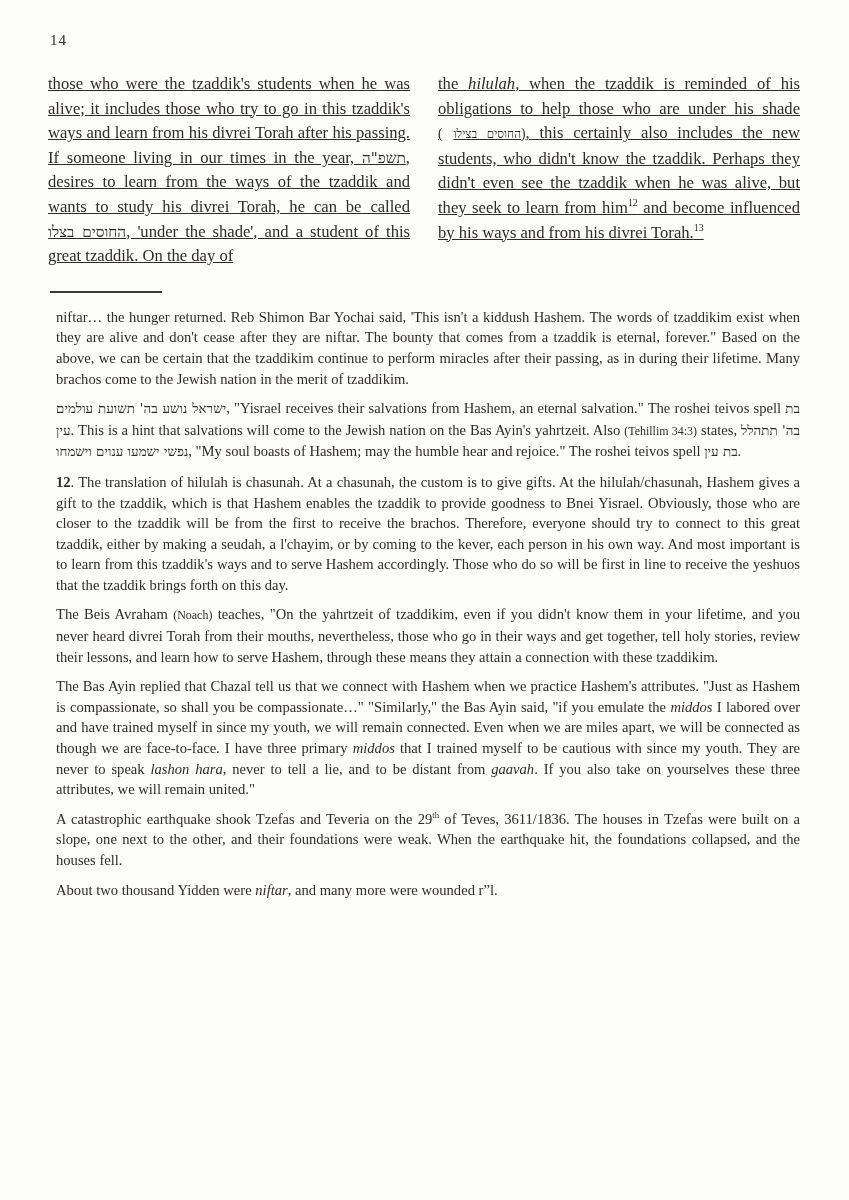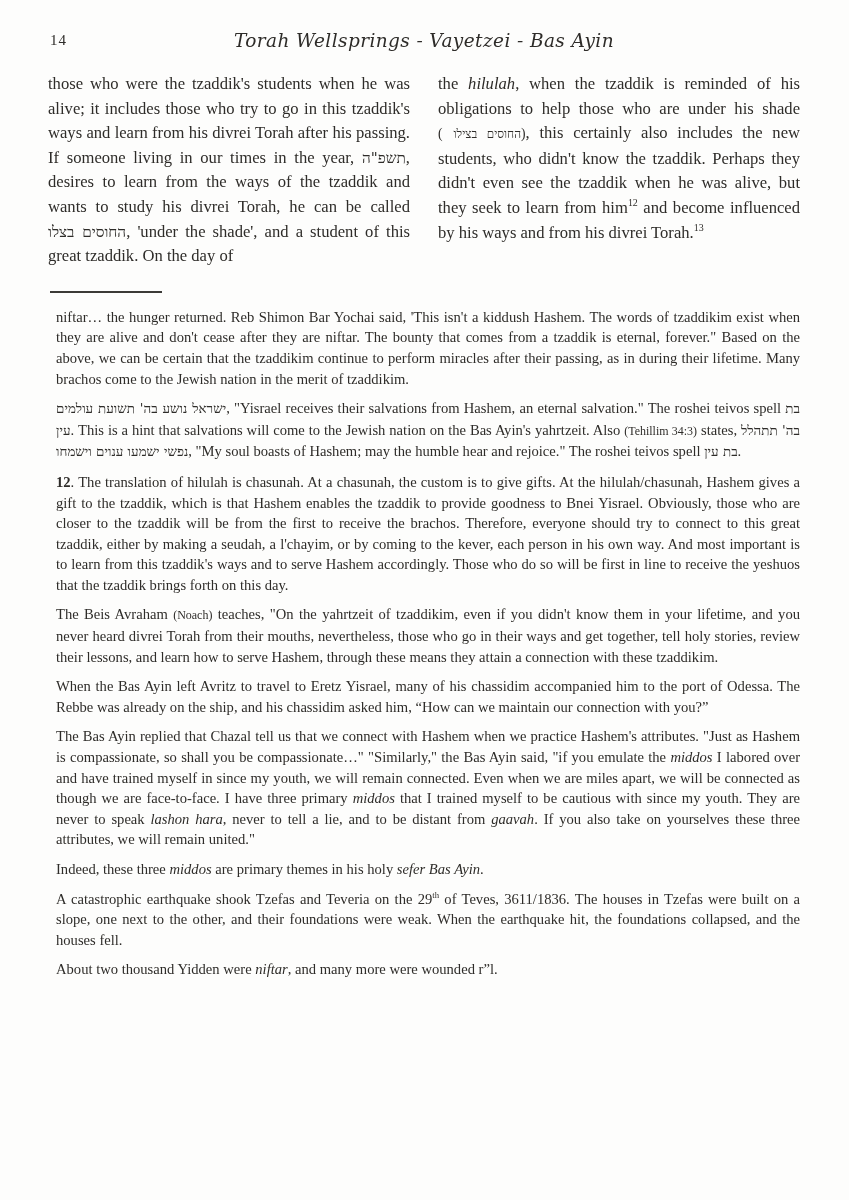--- a/index.html
+++ b/index.html
@@ -29,20 +29,21 @@
   .header-title{
     text-align:center;
     font-family:"DejaVu Serif", serif;
     font-style:italic;
     font-size:18.5px;
     letter-spacing:0.4px;
   }
   .columns{
     display:flex;
     gap:28px;
+    text-decoration:underline;
   }
   .col{
     flex:1 1 0;
     font-size:16.6px;
     line-height:24.6px;
     text-align:justify;
   }
   .fn-divider{
     width:112px;height:2px;
     background:#3c3a37;
@@ -66,35 +67,32 @@
   .run-heSmall{font-family:"DejaVu Serif", serif;font-size:0.72em;margin-left:11px;}
   sup.run-sup{font-size:0.6em;line-height:0;vertical-align:super;}
 </style>
 </head>
 <body>
 
 <div class="page">
 
   <div class="header">
     <span class="page-number">14</span>
-    <div class="header-title">Torah Wellsprings - Vayetzei - Bas Ayin</div>
   </div>
 
   <div class="columns">
     <div class="col"><span>those who were the tzaddik's students when he was alive; it includes those who try to go in this tzaddik's ways and learn from his divrei Torah after his passing. If someone living in our times in the year, </span><span class="run-he">תשפ"ה</span><span>, desires to learn from the ways of the tzaddik and wants to study his divrei Torah, he can be called </span><span class="run-he">החוסים בצלו</span><span>, 'under the shade', and a student of this great tzaddik. On the day of</span></div>
     <div class="col"><span>the </span><span class="run-i">hilulah</span><span>, when the tzaddik is reminded of his obligations to help those who are under his shade </span><span class="run-small">(</span><span class="run-heSmall">החוסים בצילו</span><span class="run-small">)</span><span>, this certainly also includes the new students, who didn't know the tzaddik. Perhaps they didn't even see the tzaddik when he was alive, but they seek to learn from him</span><sup class="run-sup">12</sup><span> and become influenced by his ways and from his divrei Torah.</span><sup class="run-sup">13</sup></div>
   </div>
 
   <div class="fn-divider"></div>
 
   <div class="footnotes">
       <p class="fn-para"><span>niftar… the hunger returned. Reb Shimon Bar Yochai said, 'This isn't a kiddush Hashem. The words of tzaddikim exist when they are alive and don't cease after they are niftar. The bounty that comes from a tzaddik is eternal, forever." Based on the above, we can be certain that the tzaddikim continue to perform miracles after their passing, as in during their lifetime. Many brachos come to the Jewish nation in the merit of tzaddikim.</span></p>
       <p class="fn-para"><span class="run-he">ישראל נושע בה' תשועת עולמים</span><span>, "Yisrael receives their salvations from Hashem, an eternal salvation." The roshei teivos spell </span><span class="run-he">בת עין</span><span>. This is a hint that salvations will come to the Jewish nation on the Bas Ayin's yahrtzeit. Also </span><span class="run-small">(Tehillim 34:3)</span><span> states, </span><span class="run-he">בה' תתהלל נפשי ישמעו ענוים וישמחו</span><span>, "My soul boasts of Hashem; may the humble hear and rejoice." The roshei teivos spell </span><span class="run-he">בת עין</span><span>.</span></p>
       <p class="fn-para"><span class="run-b">12</span><span>. The translation of hilulah is chasunah. At a chasunah, the custom is to give gifts. At the hilulah/chasunah, Hashem gives a gift to the tzaddik, which is that Hashem enables the tzaddik to provide goodness to Bnei Yisrael. Obviously, those who are closer to the tzaddik will be from the first to receive the brachos. Therefore, everyone should try to connect to this great tzaddik, either by making a seudah, a l'chayim, or by coming to the kever, each person in his own way. And most important is to learn from this tzaddik's ways and to serve Hashem accordingly. Those who do so will be first in line to receive the yeshuos that the tzaddik brings forth on this day.</span></p>
       <p class="fn-para"><span>The Beis Avraham </span><span class="run-small">(Noach)</span><span> teaches, "On the yahrtzeit of tzaddikim, even if you didn't know them in your lifetime, and you never heard divrei Torah from their mouths, nevertheless, those who go in their ways and get together, tell holy stories, review their lessons, and learn how to serve Hashem, through these means they attain a connection with these tzaddikim.</span></p>
-      <p class="fn-para"><span>When the Bas Ayin left Avritz to travel to Eretz Yisrael, many of his chassidim accompanied him to the port of Odessa. The Rebbe was already on the ship, and his chassidim asked him, “How can we maintain our connection with you?”</span></p>
       <p class="fn-para"><span>The Bas Ayin replied that Chazal tell us that we connect with Hashem when we practice Hashem's attributes. "Just as Hashem is compassionate, so shall you be compassionate…" "Similarly," the Bas Ayin said, "if you emulate the </span><span class="run-i">middos</span><span> I labored over and have trained myself in since my youth, we will remain connected. Even when we are miles apart, we will be connected as though we are face-to-face. I have three primary </span><span class="run-i">middos</span><span> that I trained myself to be cautious with since my youth. They are never to speak </span><span class="run-i">lashon hara</span><span>, never to tell a lie, and to be distant from </span><span class="run-i">gaavah</span><span>. If you also take on yourselves these three attributes, we will remain united."</span></p>
-      <p class="fn-para"><span>Indeed, these three </span><span class="run-i">middos</span><span> are primary themes in his holy </span><span class="run-i">sefer Bas Ayin</span><span>.</span></p>
       <p class="fn-para"><span>A catastrophic earthquake shook Tzefas and Teveria on the 29</span><sup class="run-sup">th</sup><span> of Teves, 3611/1836. The houses in Tzefas were built on a slope, one next to the other, and their foundations were weak. When the earthquake hit, the foundations collapsed, and the houses fell.</span></p>
       <p class="fn-para"><span>About two thousand Yidden were </span><span class="run-i">niftar</span><span>, and many more were wounded r”l.</span></p>
     </div>
 
 </div>
 
 </body></html>

